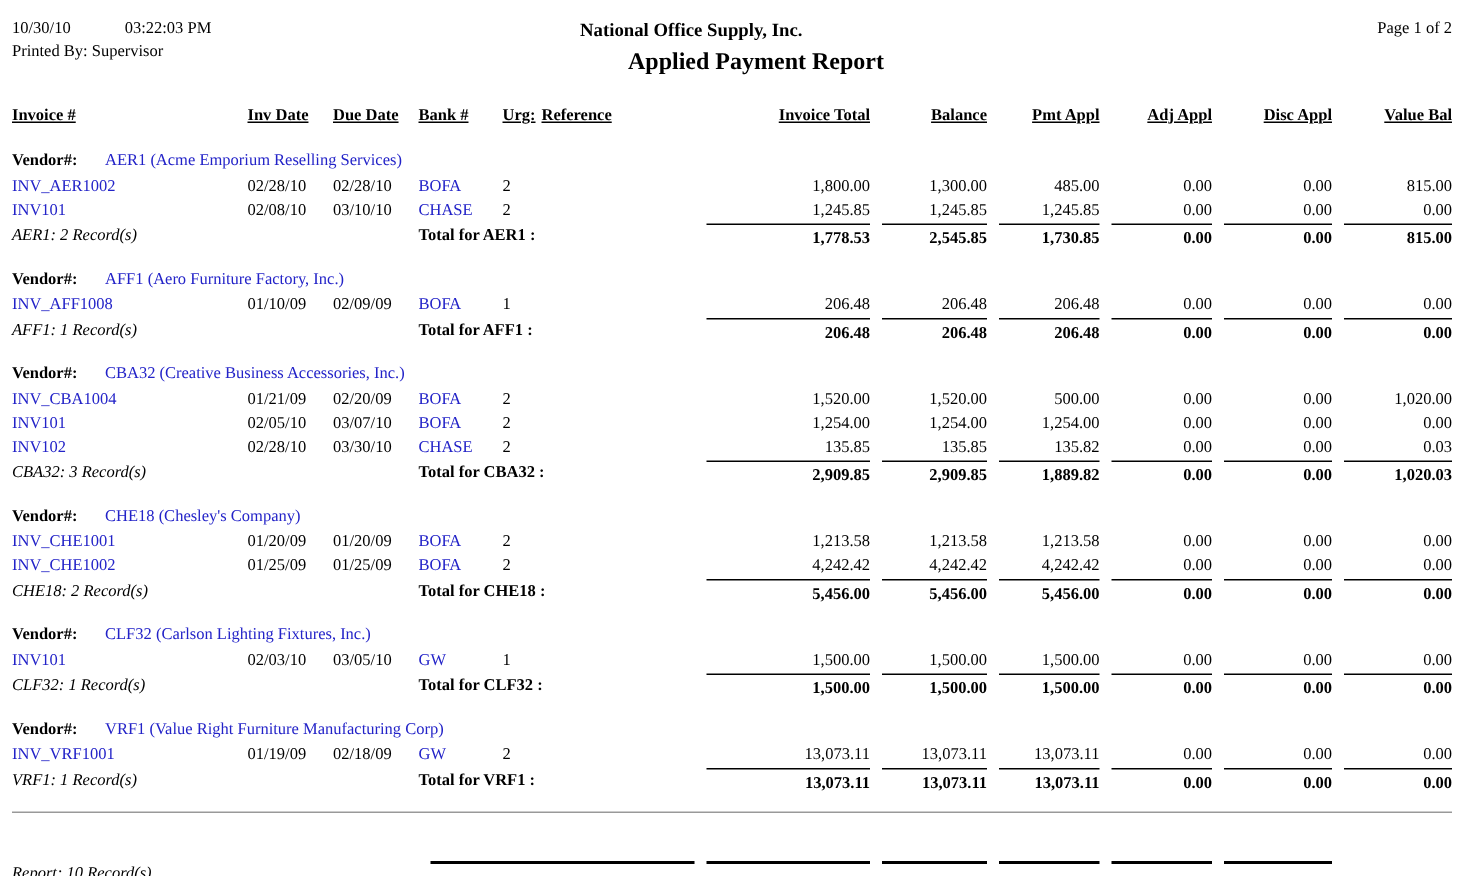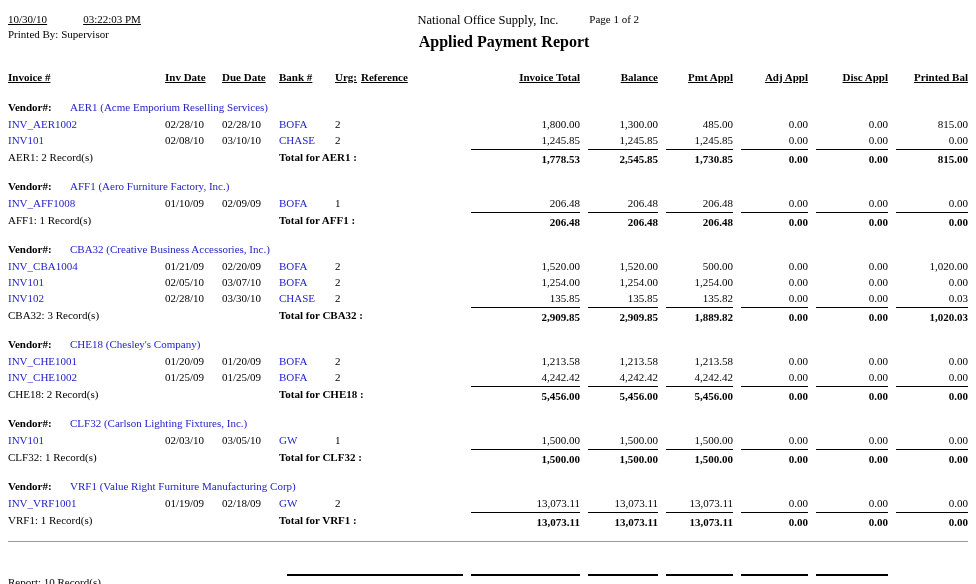--- a/index.html
+++ b/index.html
@@ -6,43 +6,43 @@
   html,body { background:#fff; }
   body {
     width:976px; height:584px; overflow:hidden;
     font-family:"Liberation Serif","DejaVu Serif",serif;
     font-size:11px; color:#000;
   }
   .page { padding:12px 8px 0 8px; }
 
   
   .hdr { display:grid; grid-template-columns:1fr auto 1fr; margin-bottom:20px; }
-  .hdr-left .l1 { display:flex; gap:36px; line-height:15px;text-decoration:underline; }
+  .hdr-left .l1 { display:flex; gap:36px; line-height:15px; }
   .hdr-left .l2 { line-height:15px; }
-  .company { font-weight:normal; font-size:12.5px; text-align:center; line-height:17px; }
+  .company { font-weight:bold; font-size:12.5px; line-height:17px; }
   .title   { font-weight:bold; font-size:16px;  text-align:center; margin-top:4px;margin-left:32px; }
-  .pageno  { line-height:15px; }
+  .pageno  { text-align:right; line-height:15px; }
 
   
   .grid12 { display:grid; grid-template-columns:157px 57px 57px 56px 26px 102px 117px 78px 75px 75px 80px 80px; }
   .gridTot{ display:grid; grid-template-columns:271px 184px 117px 78px 75px 75px 80px 80px;margin-top:24px; }
   .num { text-align:right; }
 
   .colhdr { margin-bottom:16px; }
   .colhdr span { font-weight:bold; text-decoration:underline; white-space:nowrap; }
 
   .vendor-row { line-height:16px; margin-bottom:1px; }
   .vlabel { font-weight:bold; display:inline-block; width:62px; }
   .link { color:var(--link,#2323c8); cursor:pointer; }
 
   .row { line-height:16px; }
   .cell { white-space:nowrap; overflow:hidden; }
 
   .total-row { margin-top:1px; margin-bottom:10px; line-height:17px; }
-  .note   { }
+  .note   { font-style:italic; }
   .tlabel { font-weight:bold; white-space:nowrap; }
   .tcell  { font-weight:bold; text-align:right; border-top:1px solid #000; margin-left:8px; padding-top:1px; }
 
   .footer { border-top:1px solid #999; margin-top:4px; padding-top:8px; }
   .footer .gcell { font-weight:bold; text-align:right; border-top:2px solid #000; border-bottom:4px double #000; margin-left:8px; padding:4px 0; }
   .footer .gridTot { line-height:17px; }
 </style>
 </head>
 <body>
 
@@ -68,21 +68,21 @@
     <span>Inv Date</span>
     <span>Due Date</span>
     <span>Bank #</span>
     <span>Urg:</span>
     <span>Reference</span>
     <span class="num">Invoice Total</span>
     <span class="num">Balance</span>
     <span class="num">Pmt Appl</span>
     <span class="num">Adj Appl</span>
     <span class="num">Disc Appl</span>
-    <span class="num">Printed Bal</span>
+    <span class="num">Value Bal</span>
   </div>
 
   <div id="groups">
   <section class="group">
     <div class="vendor-row">
       <span class="vlabel">Vendor#:</span><span class="link">AER1 (Acme Emporium Reselling Services)</span>
     </div>
     <div>
   <div class="grid12 row">
     <span class="cell link">INV_AER1002</span>

